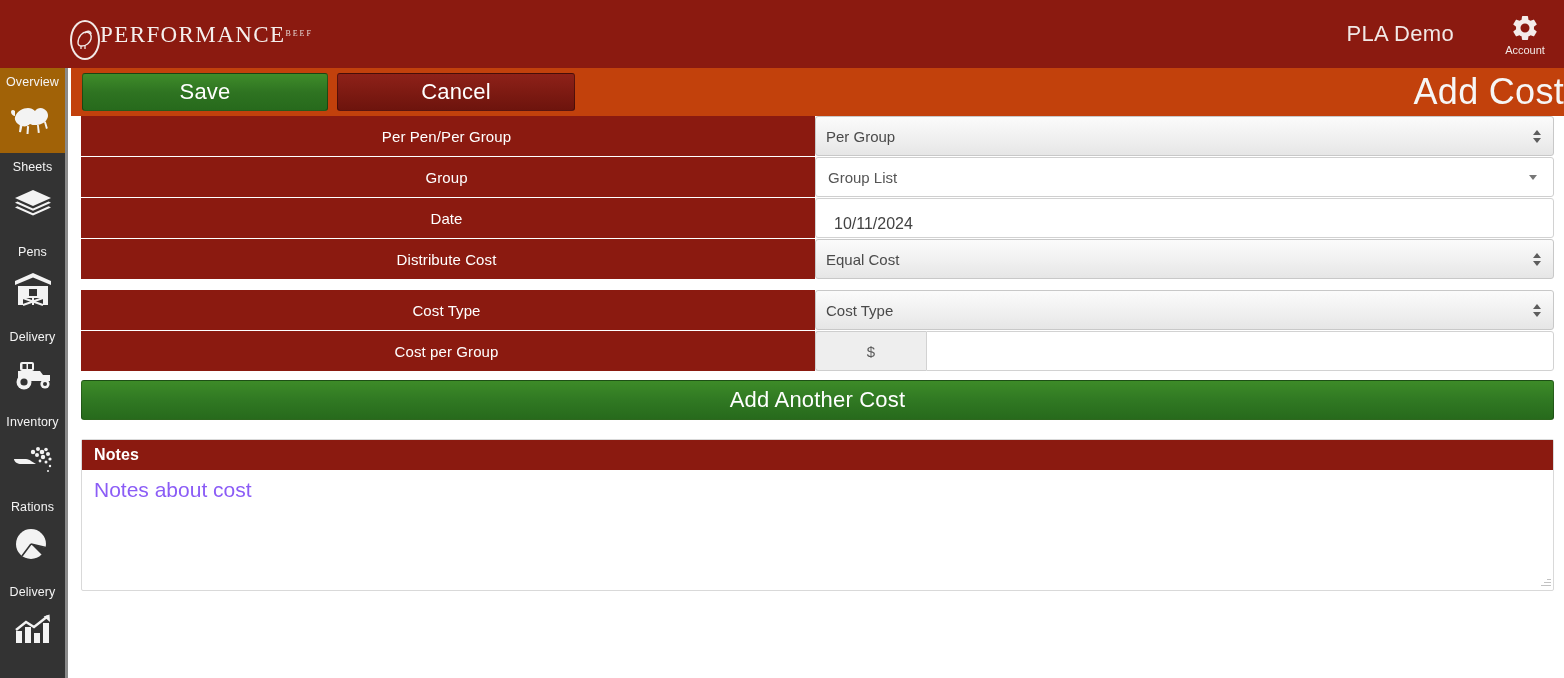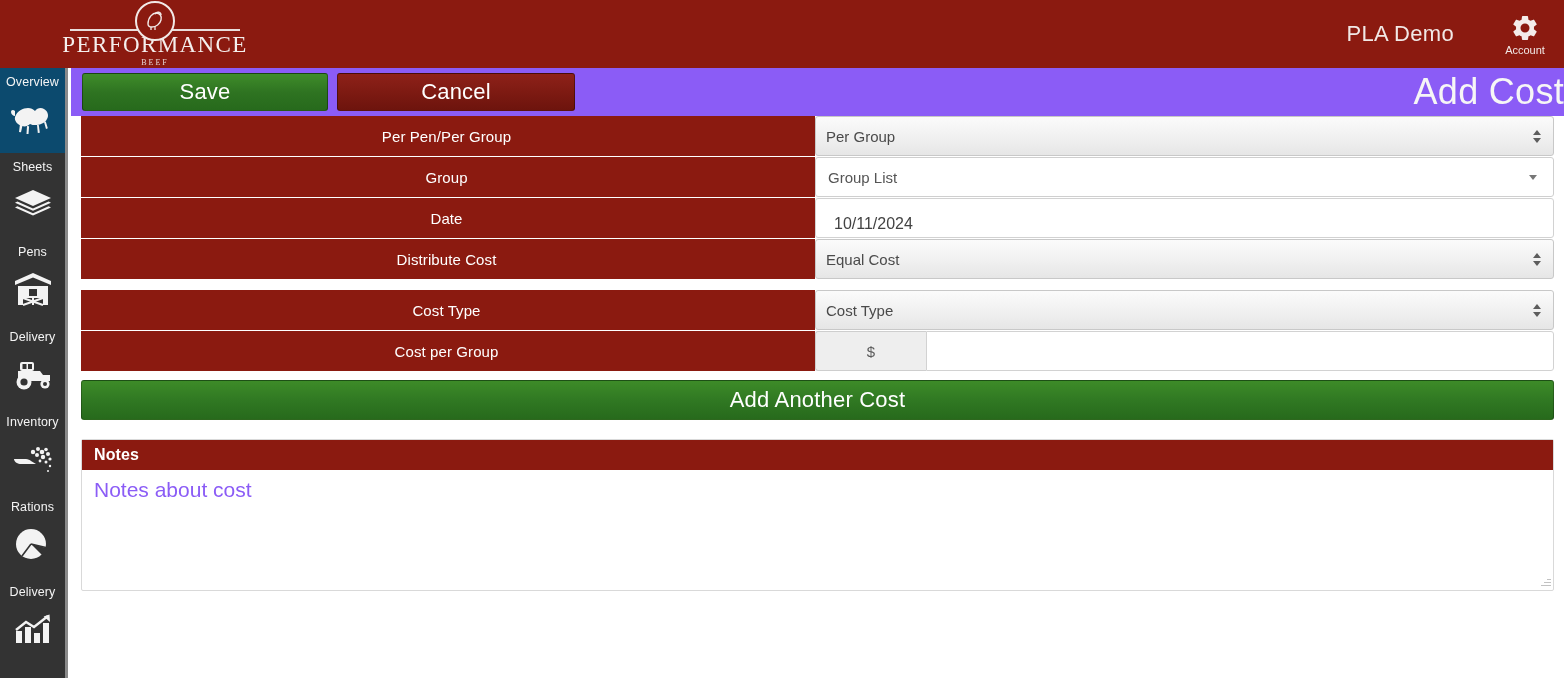--- a/index.html
+++ b/index.html
@@ -33,21 +33,21 @@
     height: 68px;
     display: flex;
     flex-direction: column;
     align-items: center;
     justify-content: center;
     padding-left: 10px;
   }
   .brand-mark {
     width: 170px;
     display: flex;
-    flex-direction: column;
+    flex-direction: row;
     align-items: center;
   }
   .brand-logo-circle {
     width: 40px; height: 40px;
     border: 2px solid #f2e9e7;
     border-radius: 50%;
     position: relative;
     margin-bottom: -12px;
     background: #8b1a10;
     z-index: 3;
@@ -109,42 +109,42 @@
   .nav-item {
     width: 65px;
     height: 85px;
     display: flex;
     flex-direction: column;
     align-items: center;
     justify-content: flex-start;
     padding-top: 6px;
     color: #f2f2f2;
   }
-  .nav-item.active { background: #0c4a6e; }
+  .nav-item.active { background: #a16207; }
   .nav-label {
     font-size: 12.5px;
     line-height: 16px;
     color: #f4f4f4;
     letter-spacing: .1px;
   }
   .nav-icon {
     margin-top: 6px;
     height: 46px;
     display: flex;
     align-items: center;
     justify-content: center;
     line-height: 0;
   }
 
   
   .toolbar {
     position: absolute;
     left: 71px; top: 68px;
     width: 1493px; height: 48px;
-    background: #8b5cf6;
+    background: #c2410c;
     display: flex;
     align-items: center;
   }
   .btn {
     height: 38px;
     border: 1px solid rgba(0,0,0,.35);
     border-radius: 3px;
     color: #ffffff;
     font-size: 22px;
     display: flex;

